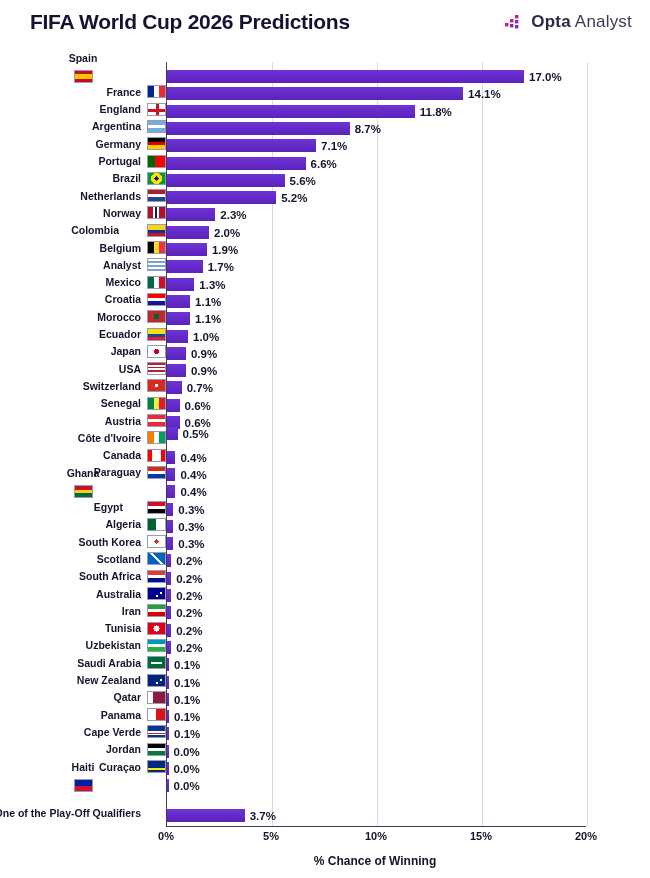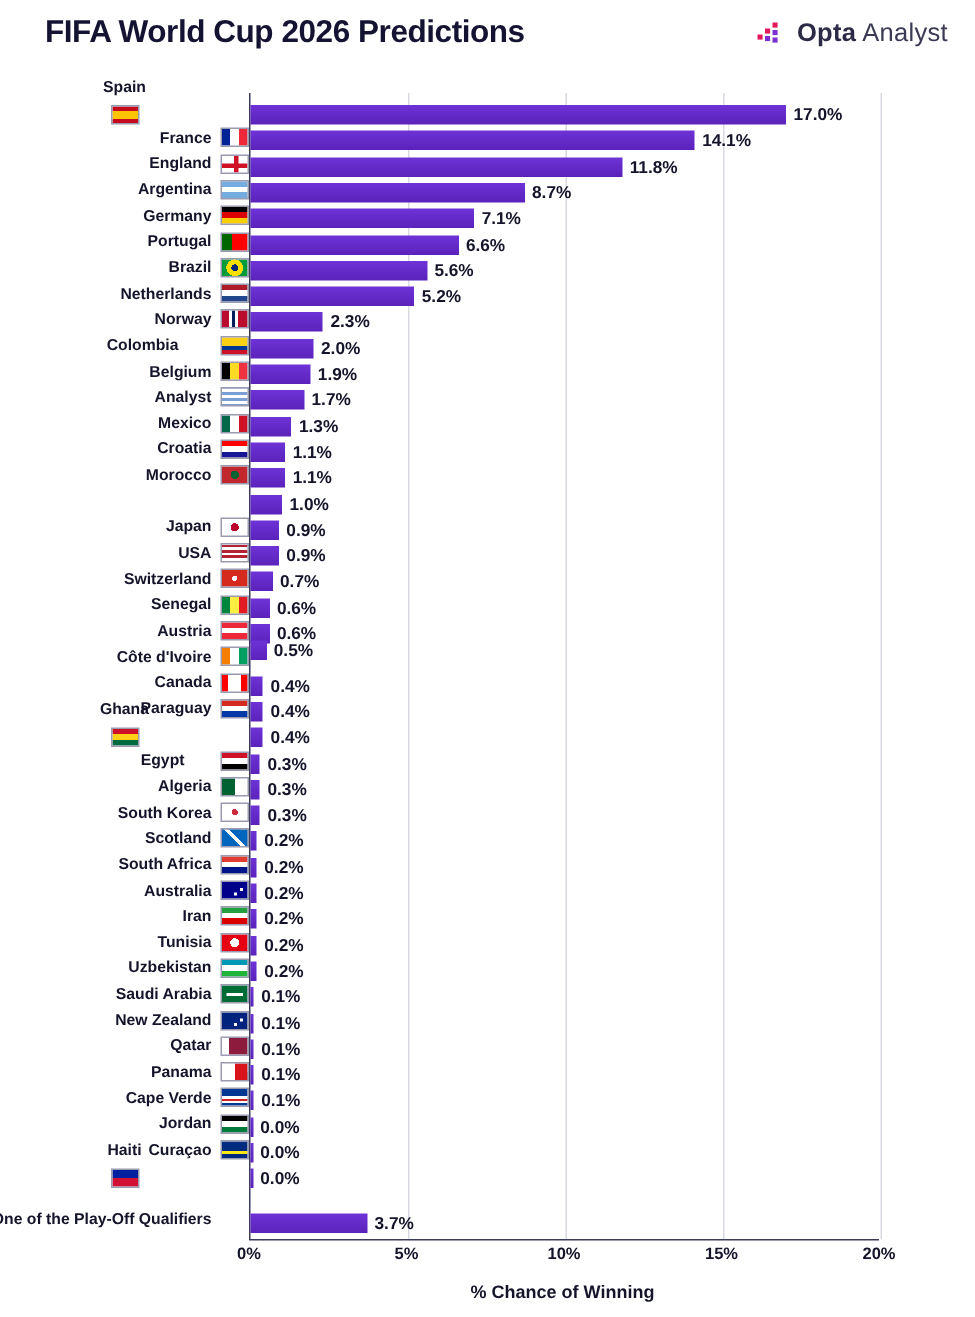--- a/index.html
+++ b/index.html
@@ -245,20 +245,24 @@
           <span class="flag" style="background: linear-gradient(90deg, rgb(0, 104, 71) 0px, rgb(0, 104, 71) 33.3%, rgb(255, 255, 255) 33.3%, rgb(255, 255, 255) 66.6%, rgb(206, 17, 38) 66.6%, rgb(206, 17, 38) 100%);"></span>
         </div>
         <div class="ylabel" style="top: 228.9px;">
           <span class="name">Croatia</span>
           <span class="flag" style="background: linear-gradient(rgb(255, 0, 0) 0px, rgb(255, 0, 0) 33.3%, rgb(255, 255, 255) 33.3%, rgb(255, 255, 255) 66.6%, rgb(23, 23, 150) 66.6%, rgb(23, 23, 150) 100%);"></span>
         </div>
         <div class="ylabel" style="top: 246.2px;">
           <span class="name">Morocco</span>
           <span class="flag" style="background: radial-gradient(circle, rgb(0, 98, 51) 0px, rgb(0, 98, 51) 28%, rgb(193, 39, 45) 28%, rgb(193, 39, 45) 100%);"></span>
         </div>
+        <div class="ylabel" style="top: 263.5px;">
+          <span class="name">Ecuador</span>
+          <span class="flag" style="background: linear-gradient(rgb(255, 221, 0) 0px, rgb(255, 221, 0) 50%, rgb(3, 78, 162) 50%, rgb(3, 78, 162) 75%, rgb(237, 28, 36) 75%, rgb(237, 28, 36) 100%);"></span>
+        </div>
         <div class="ylabel" style="top: 280.8px;">
           <span class="name">Japan</span>
           <span class="flag" style="background: radial-gradient(circle, rgb(188, 0, 45) 0px, rgb(188, 0, 45) 27%, rgb(255, 255, 255) 27%, rgb(255, 255, 255) 100%);"></span>
         </div>
         <div class="ylabel" style="top: 298.1px;">
           <span class="name">USA</span>
           <span class="flag" style="background: repeating-linear-gradient(rgb(178, 34, 52) 0px, rgb(178, 34, 52) 1.8px, rgb(255, 255, 255) 1.8px, rgb(255, 255, 255) 3.6px);"></span>
         </div>
         <div class="ylabel" style="top: 315.4px;">
           <span class="name">Switzerland</span>

